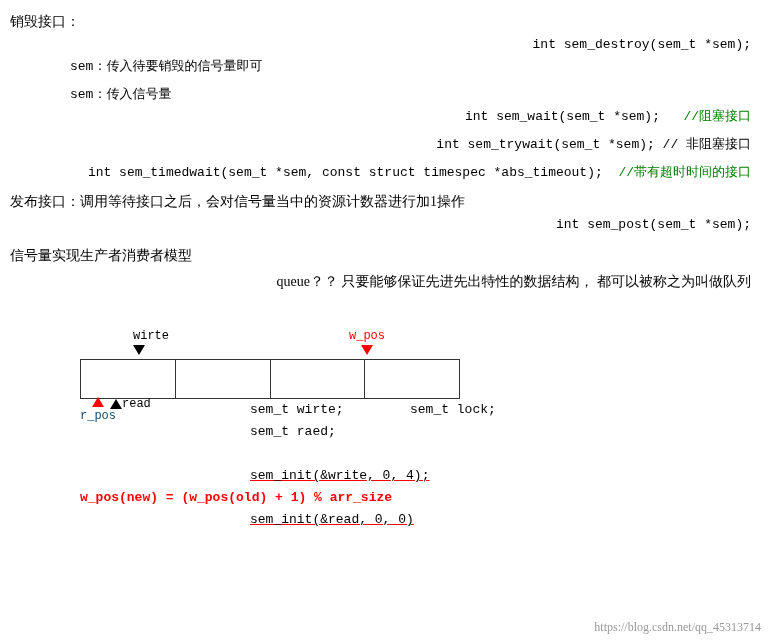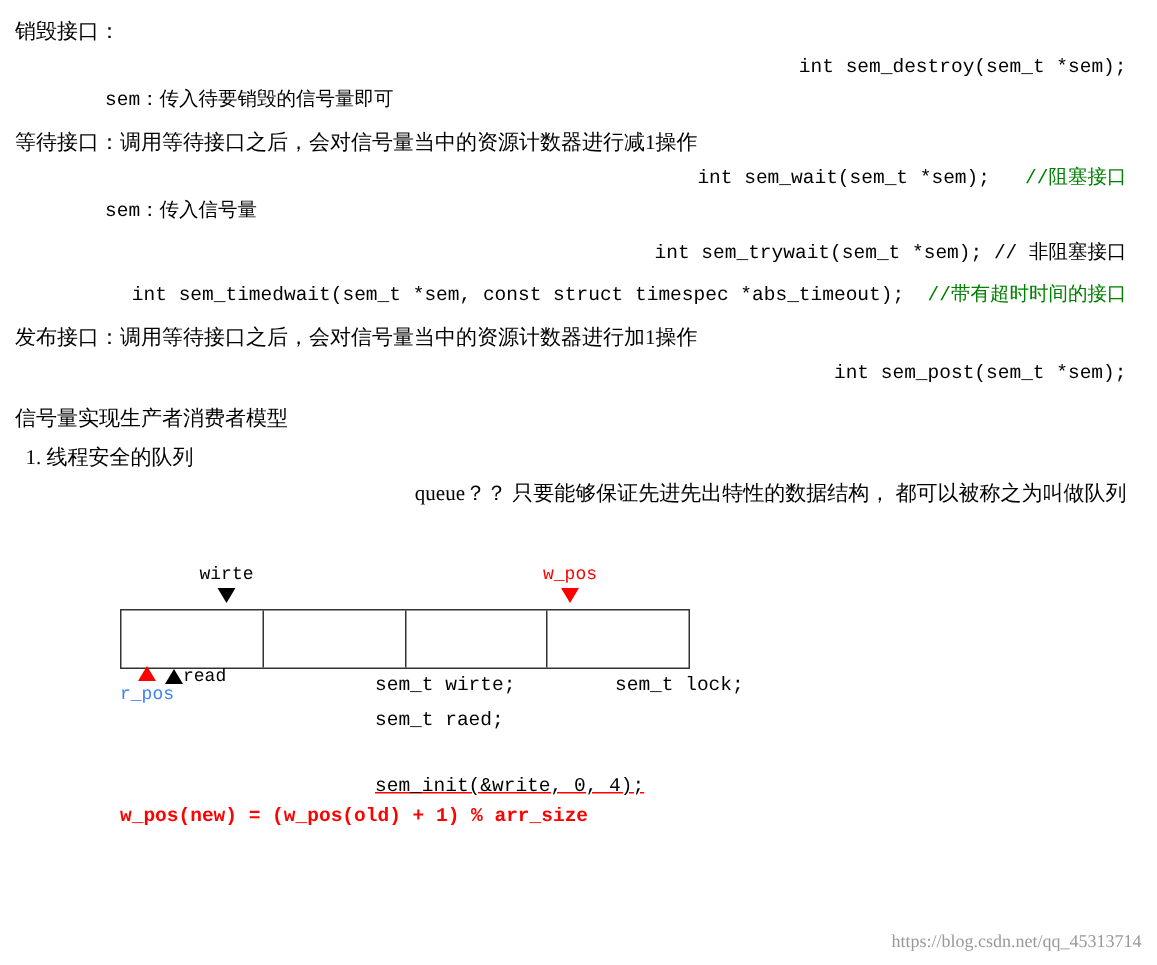--- a/index.html
+++ b/index.html
@@ -44,21 +44,20 @@
       border-right: 1.5px solid #333;
     }
     .queue-cell:last-child { border-right: none; }
     
     .arrow-wirte {
       position: absolute;
       top: 25px;
       left: 103px;
       display: flex;
       flex-direction: column;
-      align-items: center;
     }
     .arrow-wirte .label {
       font-family: "Courier New", monospace;
       font-size: 12px;
       color: #000;
     }
     .arrow-down {
       width: 0; height: 0;
       border-left: 6px solid transparent;
       border-right: 6px solid transparent;
@@ -69,21 +68,21 @@
       width: 0; height: 0;
       border-left: 6px solid transparent;
       border-right: 6px solid transparent;
       border-top: 10px solid red;
       margin-top: 2px;
     }
     
     .arrow-wpos {
       position: absolute;
       top: 25px;
-      left: 332px;
+      left: 319px;
       display: flex;
       flex-direction: column;
       align-items: center;
     }
     .arrow-wpos .label {
       font-family: "Courier New", monospace;
       font-size: 12px;
       color: red;
     }
     
@@ -98,21 +97,21 @@
     .arrow-up {
       width: 0; height: 0;
       border-left: 6px solid transparent;
       border-right: 6px solid transparent;
       border-bottom: 10px solid red;
       margin-bottom: 2px;
     }
     .arrow-rpos .label {
       font-family: "Courier New", monospace;
       font-size: 12px;
-      color: #3b82f6;
+      color: #0c4a6e;
     }
     
     .arrow-read {
       position: absolute;
       top: 93px;
       left: 80px;
       display: flex;
       flex-direction: row;
       align-items: flex-end;
     }
@@ -167,29 +166,26 @@
   </div>
   <div class="line indent1 code">
     <span>int sem_destroy(sem_t *sem);</span>
   </div>
   <div class="line indent2 code">
     <span>sem：传入待要销毁的信号量即可</span>
   </div>
 </div>
 
 <div class="section">
-  <div class="line">
-    <span>等待接口：调用等待接口之后，会对信号量当中的资源计数器进行减1操作</span>
+  <div class="line indent2 code">
+    <span>sem：传入信号量</span>
   </div>
   <div class="line indent1 code">
     <span>int sem_wait(sem_t *sem);</span>
     &nbsp;&nbsp;<span class="comment">//阻塞接口</span>
-  </div>
-  <div class="line indent2 code">
-    <span>sem：传入信号量</span>
   </div>
 </div>
 
 <div class="section">
   <div class="line indent1 code">
     <span>int sem_trywait(sem_t *sem); // 非阻塞接口</span>
   </div>
 </div>
 
 <div class="section">
@@ -208,23 +204,20 @@
   </div>
 </div>
 
 <div class="section section-title">
   <div class="line">
     <span>信号量实现生产者消费者模型</span>
   </div>
 </div>
 
 <div class="section">
-  <div class="line">
-    &nbsp;&nbsp;<span>1. 线程安全的队列</span>
-  </div>
   <div class="line indent1">
     <span>queue？？  只要能够保证先进先出特性的数据结构，  都可以被称之为叫做队列</span>
   </div>
 </div>
 
 <div class="diagram-area">
 
   <div class="arrow-wirte">
     <span class="label">wirte</span>
     <div class="arrow-down"></div>
@@ -257,20 +250,23 @@
       <span>sem_t wirte;</span>
     </div>
     <div class="line code">
       <span>sem_t raed;</span>
     </div>
     <div class="line">&nbsp;</div>
     <div class="line code underline-red">
       <span>sem_init(&amp;write, 0, 4);</span>
     </div>
     <div class="line">&nbsp;</div>
+    <div class="line code underline-red">
+      <span>sem_init(&amp;read, 0, 0)</span>
+    </div>
   </div>
 
   <div class="code-right2">
     <div class="line code">
       <span>sem_t lock;</span>
     </div>
     <div class="line">&nbsp;</div>
   </div>
 
   <div style="position:absolute; top:185px; left:50px;font-weight:bold;">

